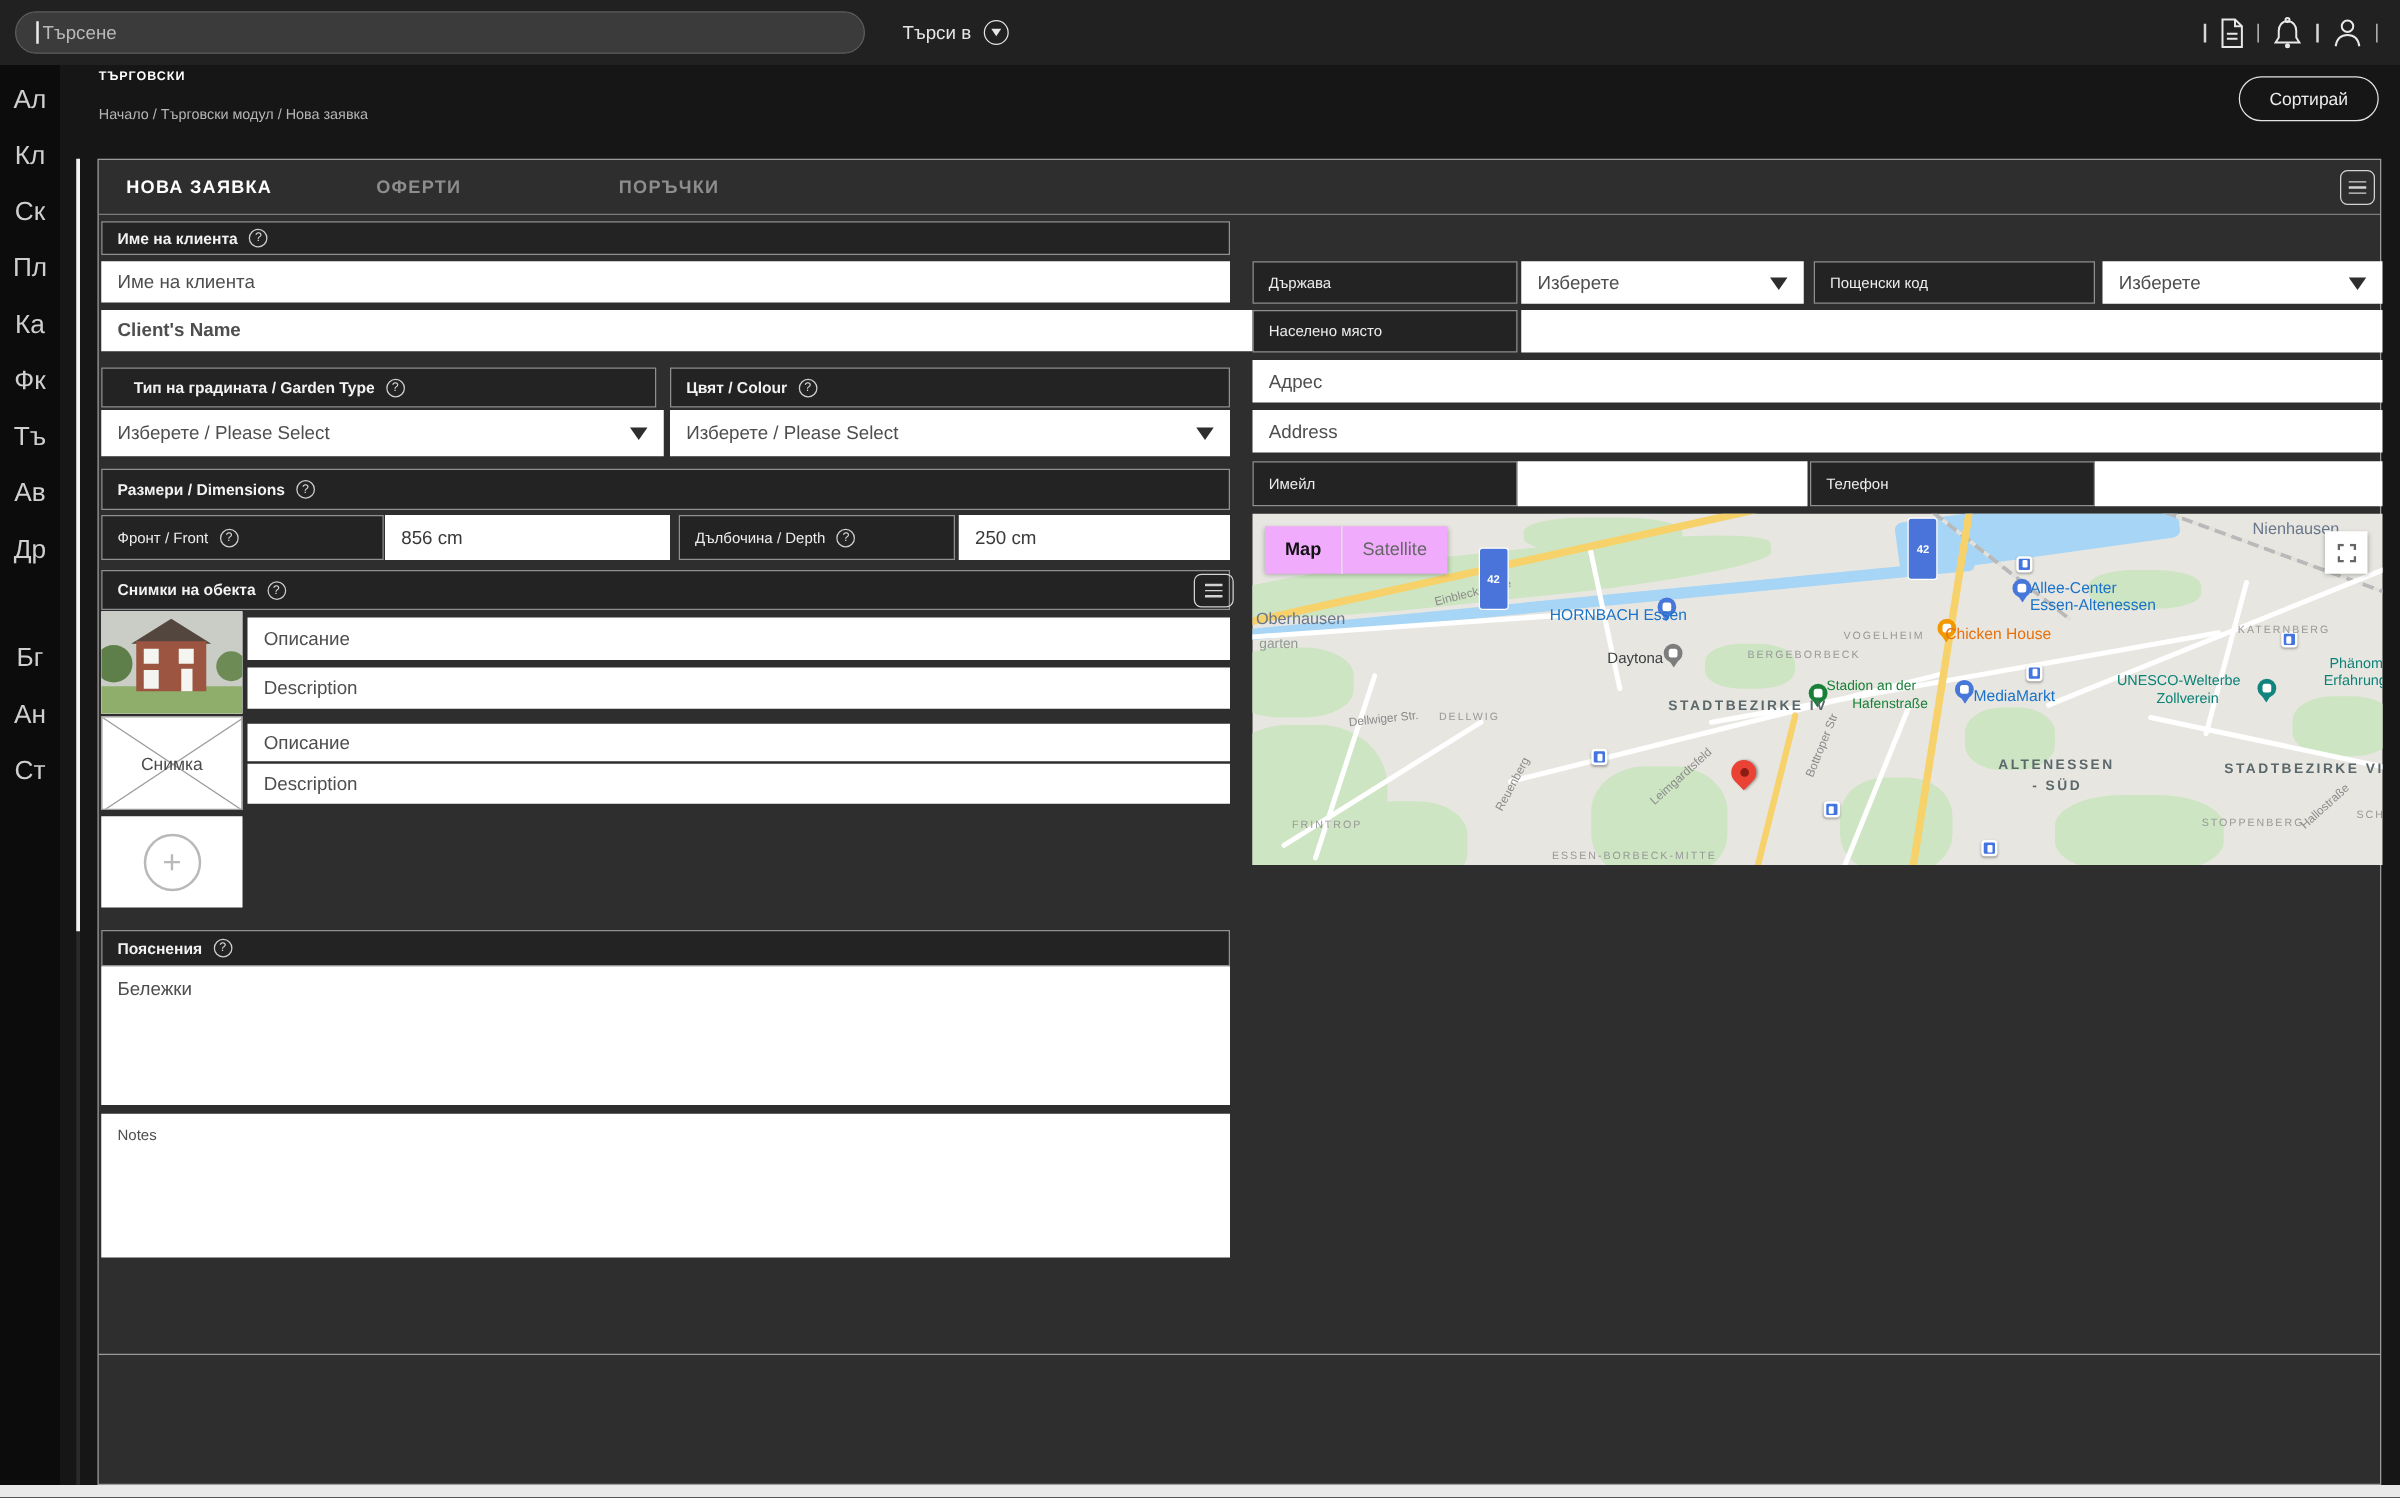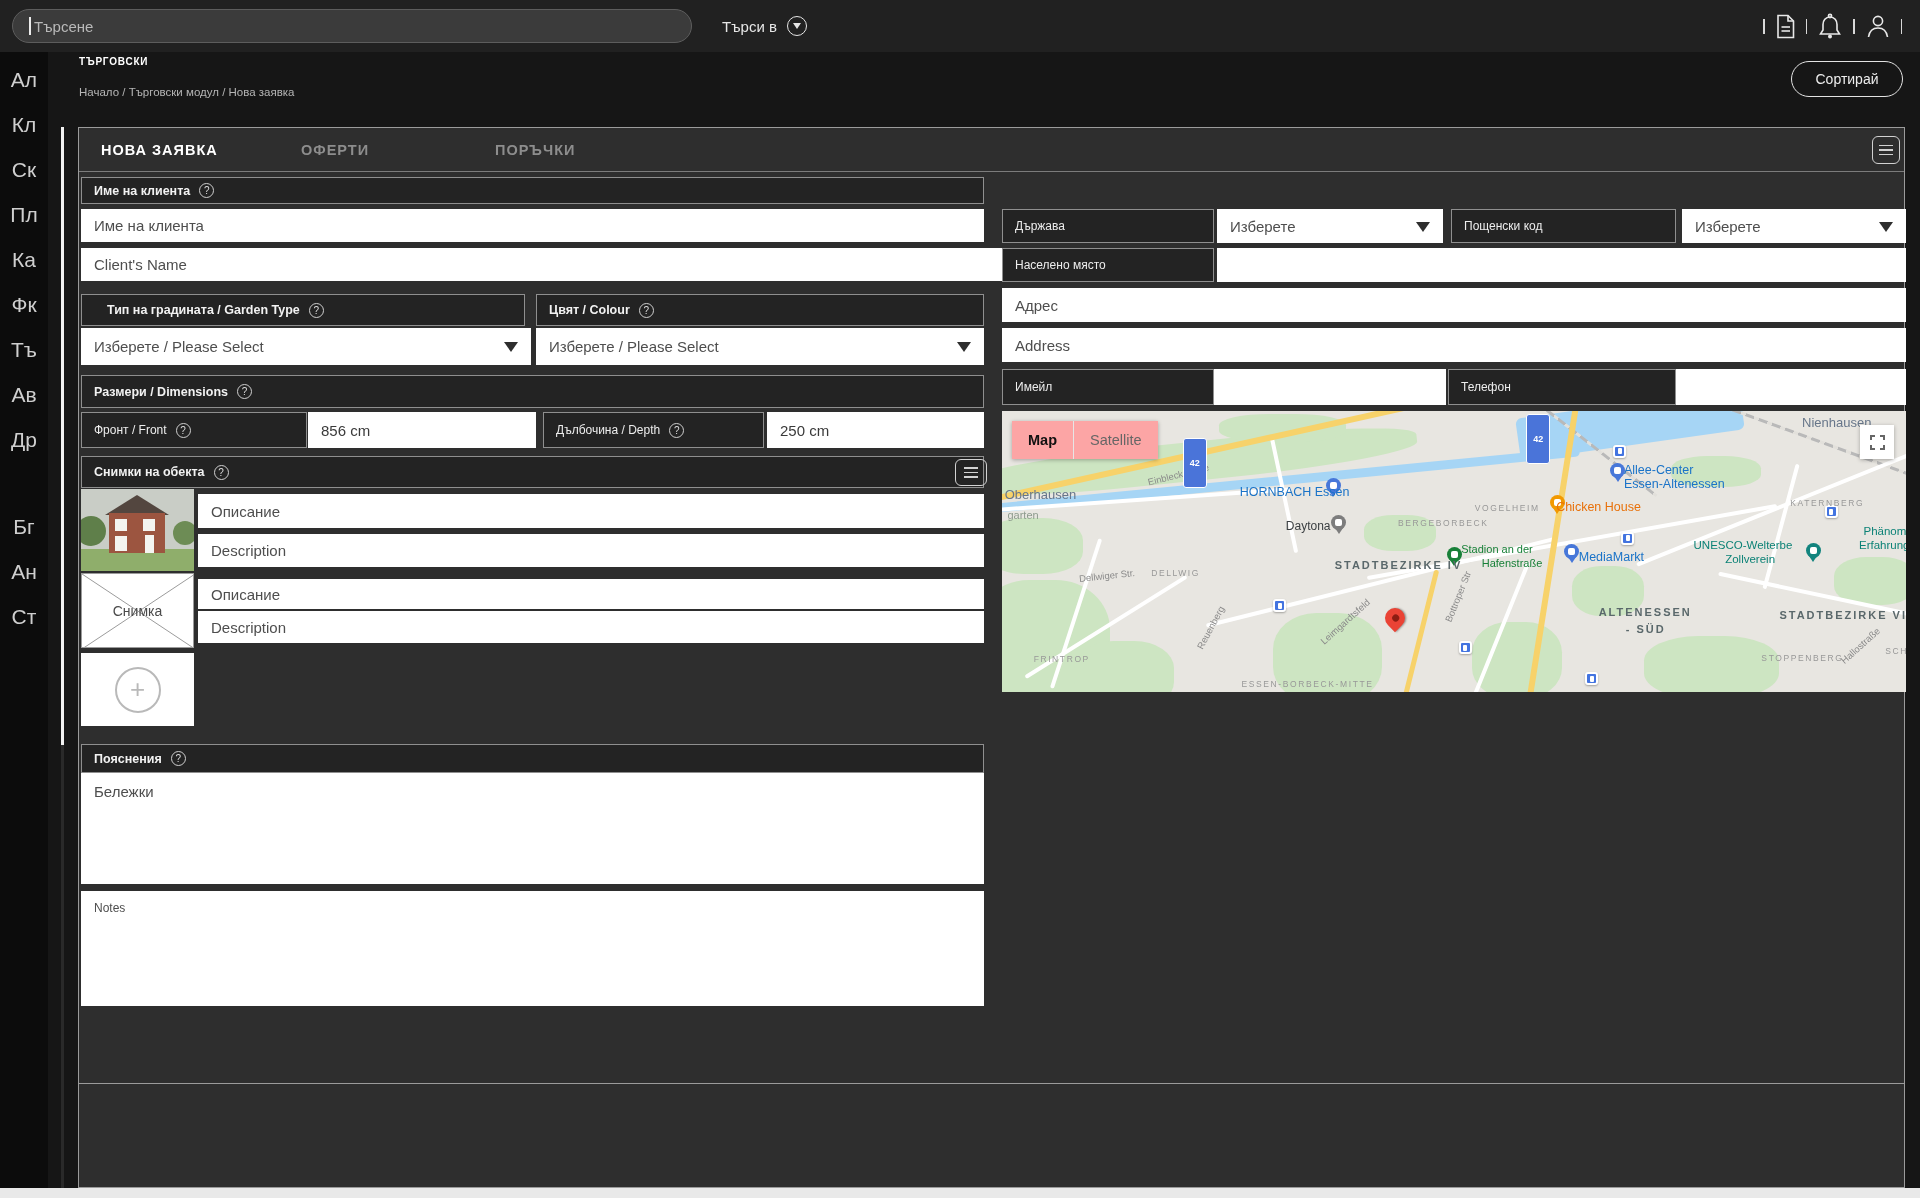--- a/index.html
+++ b/index.html
@@ -107,21 +107,21 @@
   .poi::after { content:""; position:absolute; left:50%; top:13px; transform:translateX(-50%); border:4px solid transparent; border-top:6px solid currentColor; }
   .poi.blue { background:#4777d9; color:#4777d9; }
   .poi.orange { background:#f29900; color:#f29900; }
   .poi.teal { background:#12847e; color:#12847e; }
   .poi.green { background:#188038; color:#188038; }
   .poi.gray { background:#7d7d7d; color:#7d7d7d; }
   .station { position:absolute; width:13px; height:13px; background:#4374e0; border:2px solid #fff; border-radius:3px; box-shadow:0 1px 2px rgba(0,0,0,.3); }
   .station::before { content:""; position:absolute; left:2.5px; top:1.5px; width:4px; height:6px; background:#fff; border-radius:1px; }
   .red-marker { position:absolute; width:20px; height:20px; background:#ea4335; border-radius:50% 50% 50% 0; transform:rotate(-45deg); box-shadow:1px 1px 2px rgba(0,0,0,.35); }
   .red-marker::after { content:""; position:absolute; left:6.5px; top:6.5px; width:7px; height:7px; border-radius:50%; background:#8c1d12; }
-  .map-controls { position:absolute; left:10px; top:10px; height:38px; background:#fca5a5; box-shadow:0 1px 4px rgba(0,0,0,.3); display:flex; align-items:stretch; }
+  .map-controls { position:absolute; left:10px; top:10px; height:38px; background:#f0abfc; box-shadow:0 1px 4px rgba(0,0,0,.3); display:flex; align-items:stretch; }
   .mc-btn { padding:0 16px; display:flex; align-items:center; font-size:14.5px; color:#666; cursor:pointer; }
   .mc-btn.active { color:#111; font-weight:bold; }
   .mc-div { width:1px; background:#e6e6e6; }
   .fs-btn { position:absolute; right:12px; top:14px; width:34px; height:34px; background:#fff; box-shadow:0 1px 4px rgba(0,0,0,.3); display:flex; align-items:center; justify-content:center; cursor:pointer; }
 </style>
 </head>
 <body>
 
 <div class="topbar">
   <div class="search-pill">
@@ -197,21 +197,21 @@
       <i></i>
       <i></i>
     </div>
   <div class="card-divider"></div>
 
   <div class="sec" style="left:2px;top:49px;width:903px;height:27px;">
     <span>Име на клиента</span>
     <span class="help">?</span>
   </div>
   <input class="winput" style="left: 2px; top: 81px; width: 903px; height: 33px;" placeholder="Име на клиента">
-  <input class="winput" style="left: 2px; top: 120px; width: 1076px; height: 33px;" placeholder="Client's Name">
+  <input class="winput" style="left: 2px; top: 120px; width: 1076px; height: 33px; font-weight: bold;" placeholder="Client's Name">
 
   <div class="sec" style="left:2px;top:166px;width:444px;height:32px;padding-left:25px;">
     <span>Тип на градината / Garden Type</span>
     <span class="help">?</span>
   </div>
   <div class="sec" style="left:457px;top:166px;width:448px;height:32px;">
     <span>Цвят / Colour</span>
     <span class="help">?</span>
   </div>
   <div class="wselect" style="left:2px;top:200px;width:450px;height:37px;">

